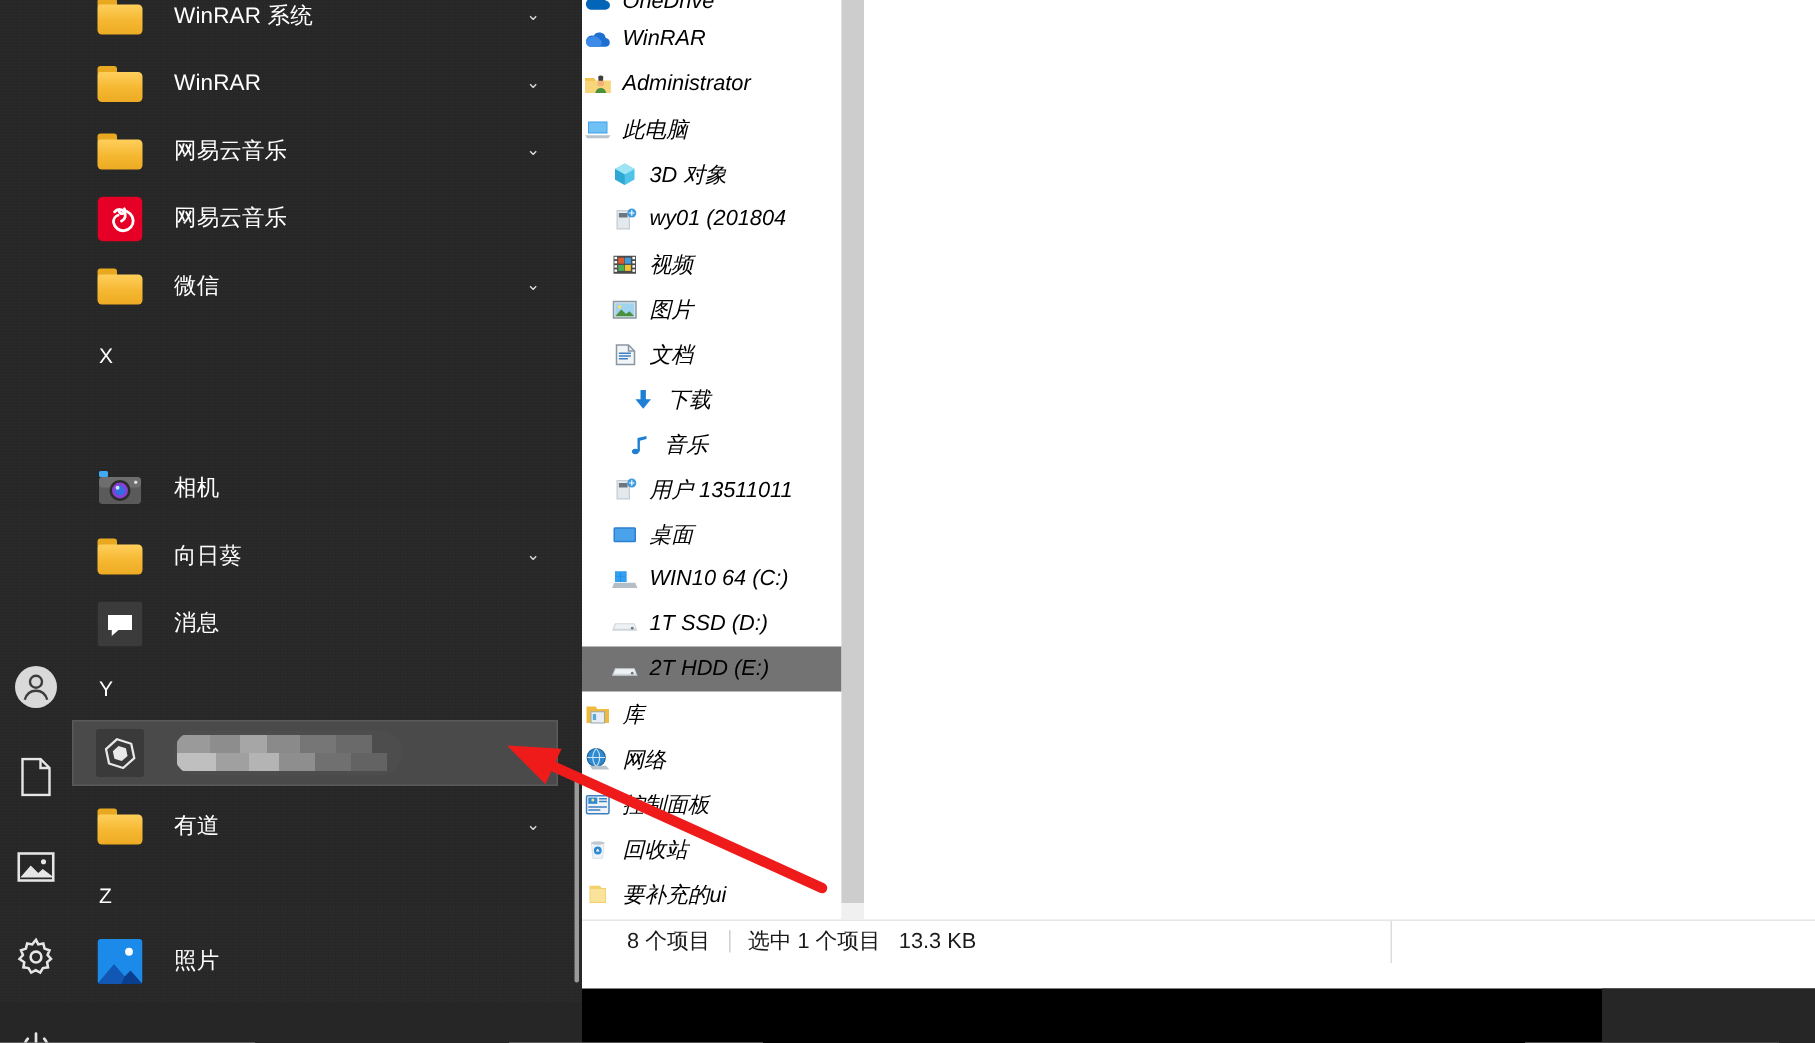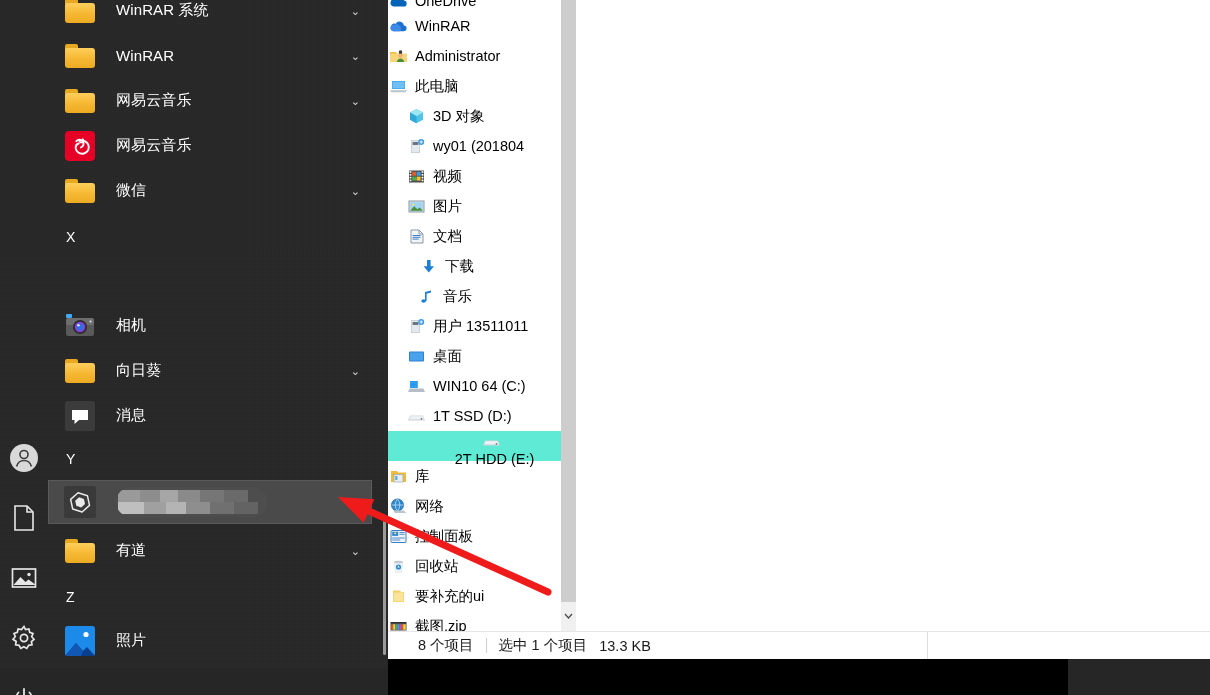--- a/index.html
+++ b/index.html
@@ -93,28 +93,28 @@
     background:#9a9a9a; border-radius:2px; z-index:4;
   }
 
   
   #explorer{
     position:absolute; left:388px; top:0; width:822px; height:659px;
     background:#ffffff;
   }
   #nav-pane{
     position:absolute; left:0; top:0; width:188px; height:631px;
-    background:#ffffff; overflow:hidden;
+    background:#ffffff; overflow:hidden;font-style:italic;
   }
   .nav-row{
     position:absolute; left:0; width:188px; height:30px;
     display:flex; align-items:center; white-space:nowrap;
   }
   .nav-row.sel{ background:#cce8ff; }
-  .nav-row.sel.inactive{ background:#5eead4;flex-direction:column; }
+  .nav-row.sel.inactive{ background:#737373; }
   .nav-ico{ flex:0 0 20px; width:20px; height:20px; display:flex;
             align-items:center; justify-content:center; }
   .nav-text{ margin-left:7px; font-size:14.5px; color:#000000; }
 
   #nav-divider{
     position:absolute; left:187px; top:0; width:1px; height:631px;
     background:#e3e3e3;
   }
   #content-pane{
     position:absolute; left:188px; top:0; width:634px; height:631px;
@@ -131,21 +131,21 @@
     background:#cdcdcd;
   }
   #exp-sb .arrow{
     position:absolute; left:0; bottom:0; width:15px; height:29px;
     background:#f0f0f0; display:flex; align-items:center; justify-content:center;
     color:#606060; font-size:11px;
   }
 
   
   #statusbar{
-    position:absolute; left:0; top:631px; width:822px; height:28px;
+    position:absolute; left:0; top:613px; width:822px; height:28px;
     background:#ffffff; border-top:1px solid #e6e6e6;
     display:flex; align-items:center;
   }
   #statusbar .st-item{ font-size:14.5px; color:#1a1a1a; }
   #statusbar .st-sep{
     width:1px; height:15px; background:#cfcfcf; margin:0 12px;
   }
   #sb-border-right{
     position:absolute; left:539px; top:0; width:1px; height:28px; background:#dcdcdc;
   }

